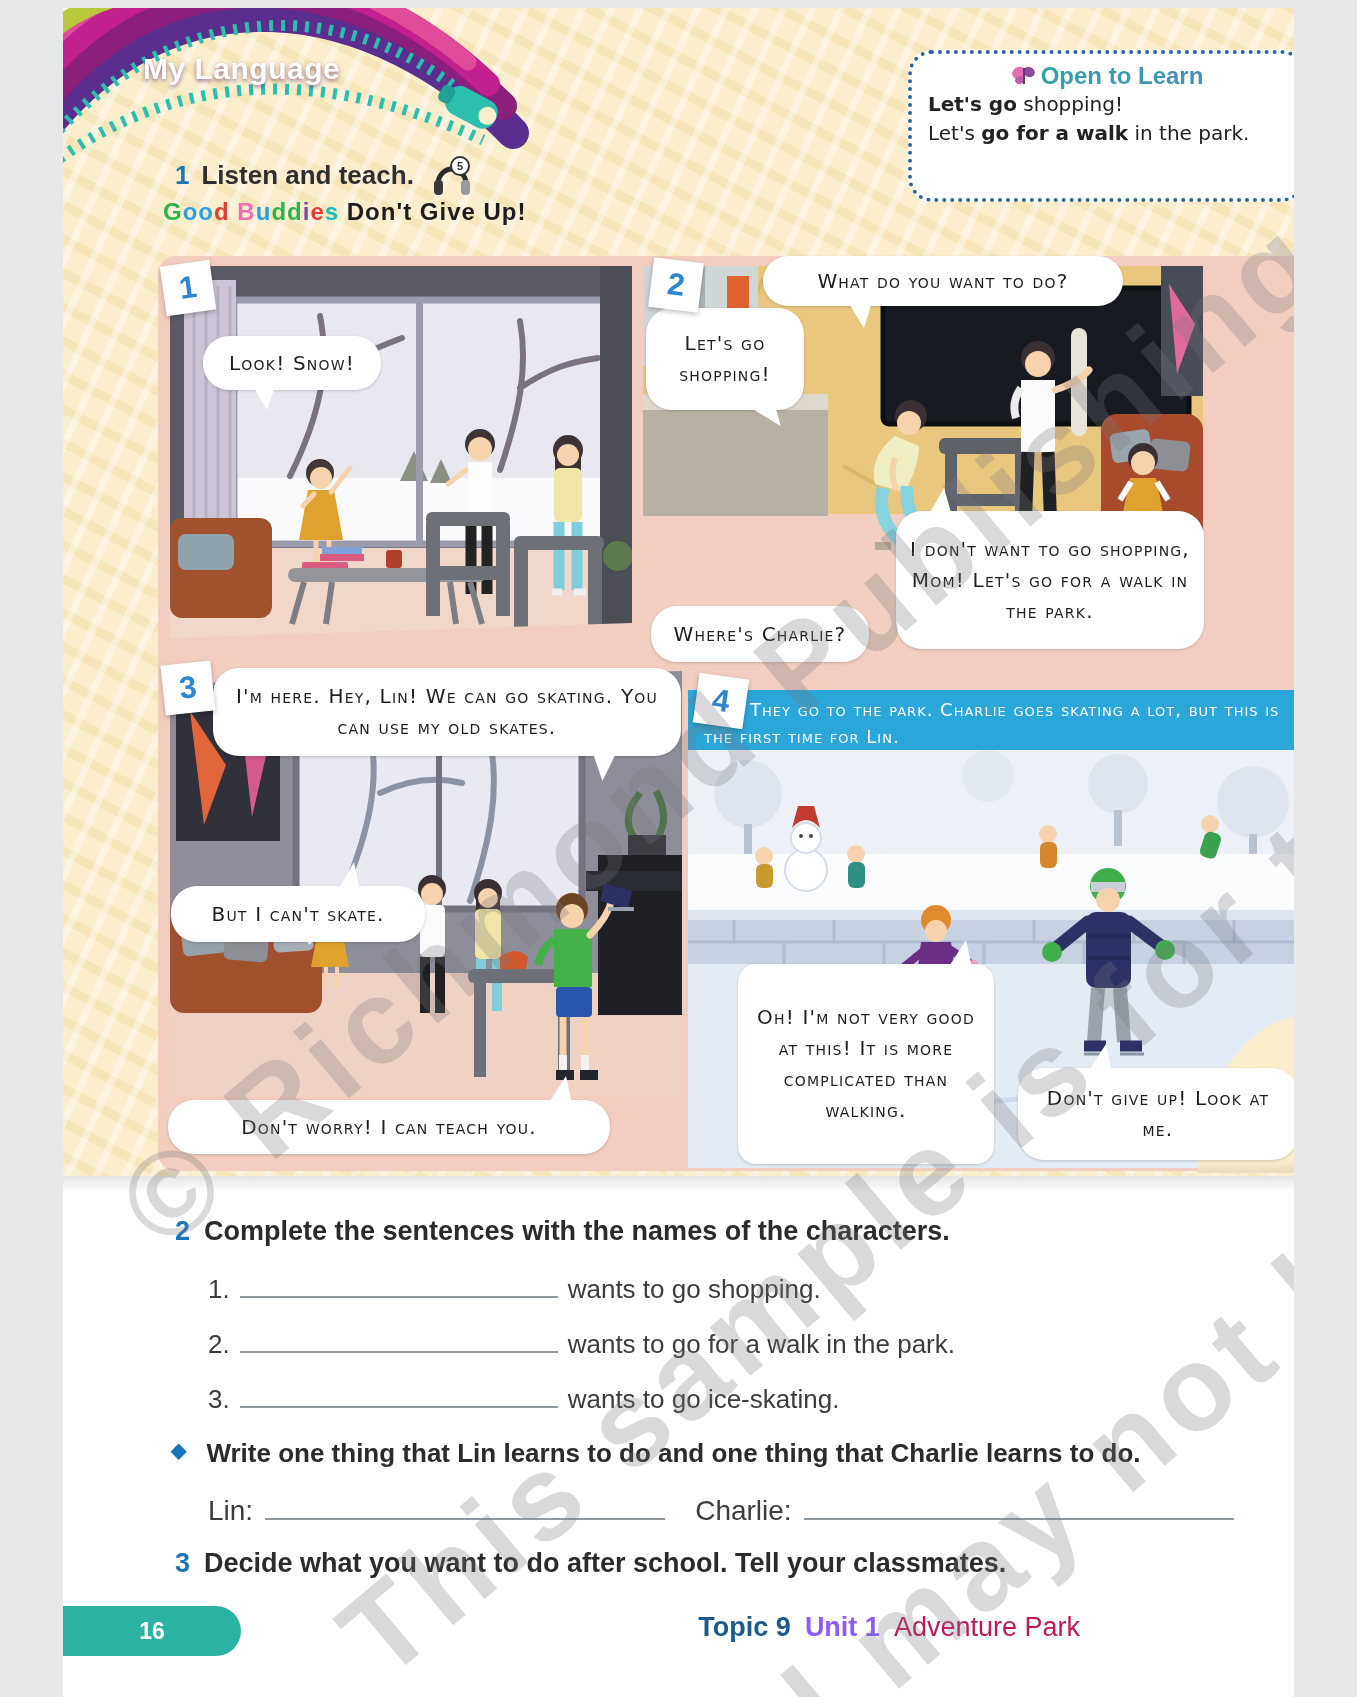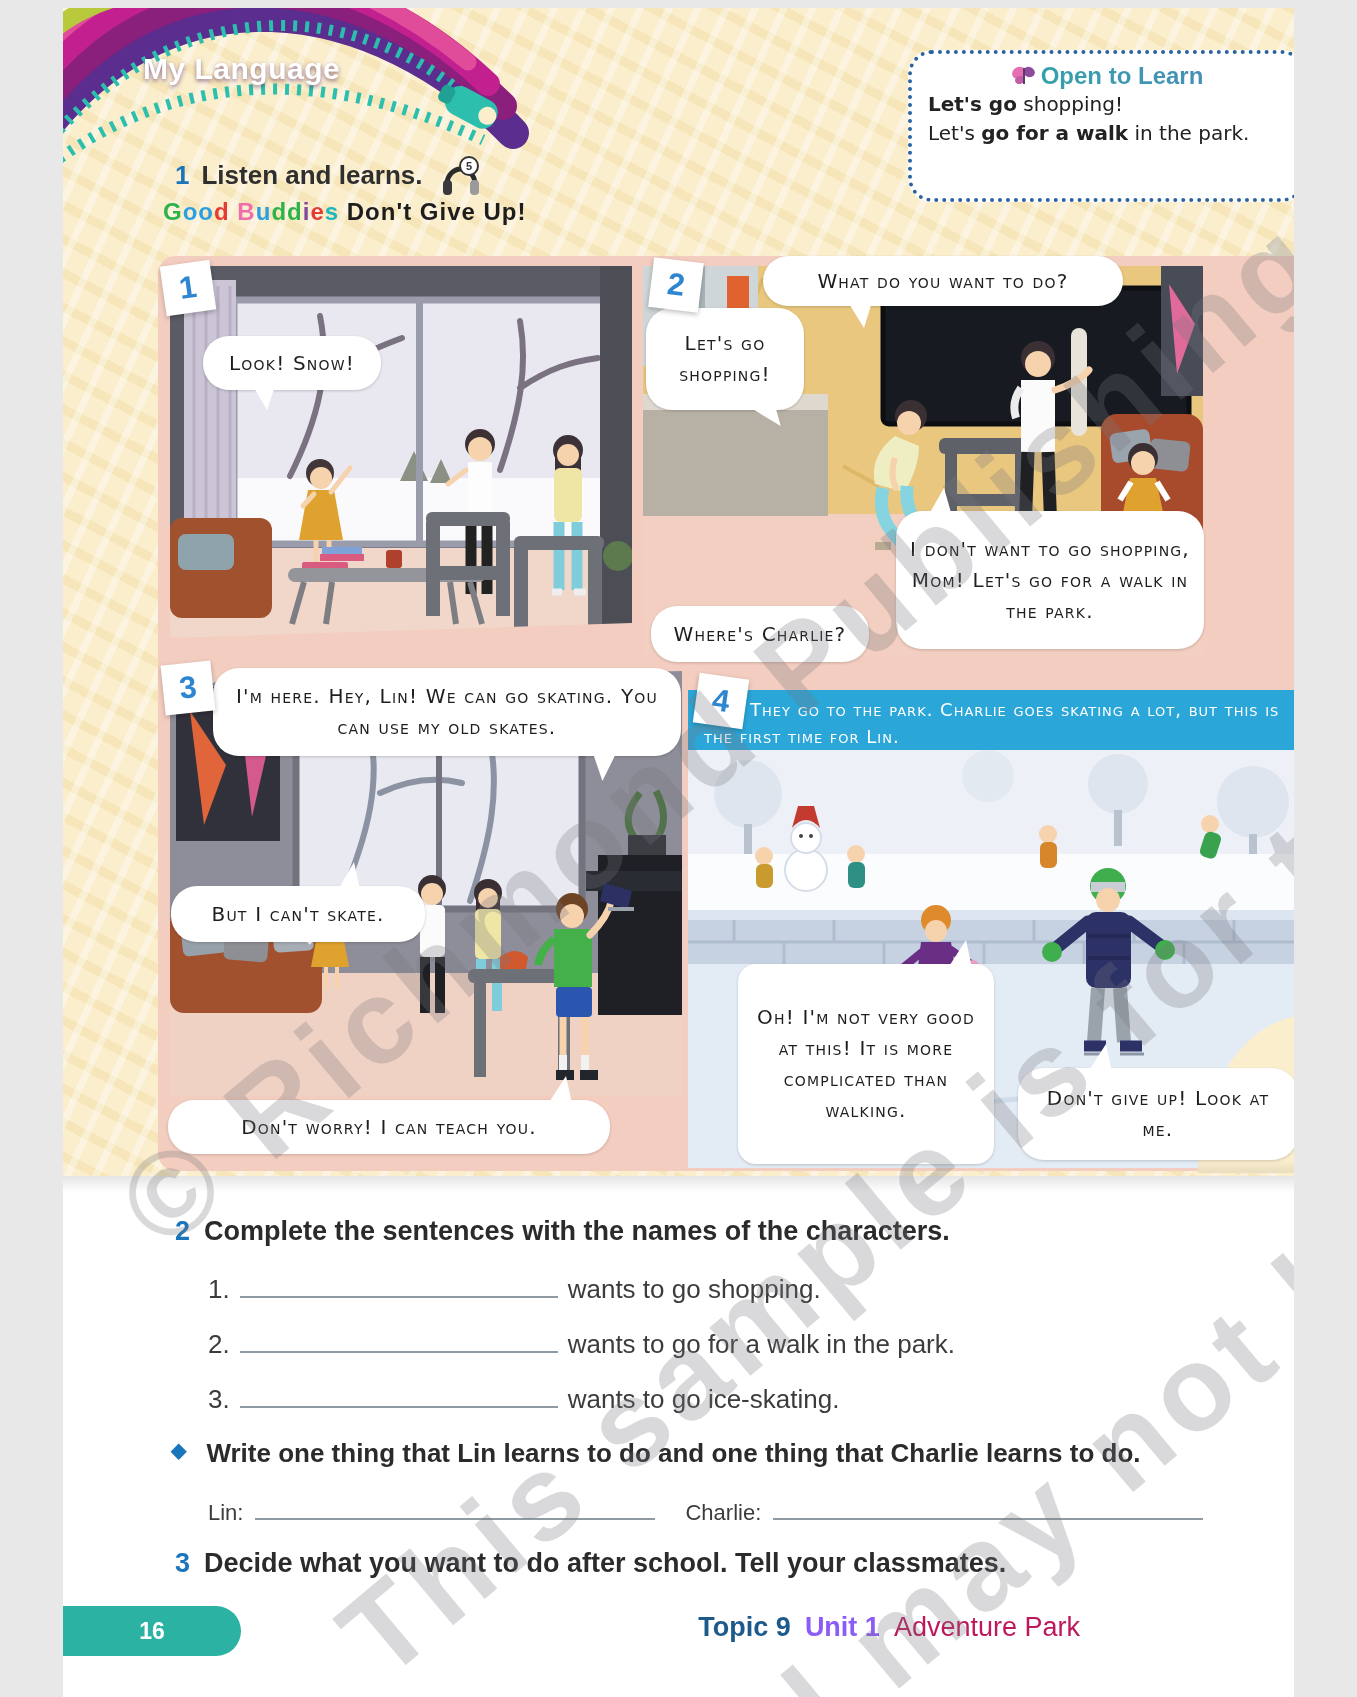--- a/index.html
+++ b/index.html
@@ -53,21 +53,21 @@
   .wm2{left:250px;top:1590px;}
   .wm3{left:545px;top:1780px;}
   
   .bottom{position:absolute;left:0;right:0;top:1168px;bottom:0;background:#fff;z-index:3;}
   .bottom::before{content:"";position:absolute;left:0;right:0;top:0;height:16px;
      background:linear-gradient(#cfcfcf,rgba(255,255,255,0));opacity:.55;}
   .ex-head{position:absolute;display:flex;gap:14px;font-size:27px;font-weight:bold;color:#2b2b2b;}
   .ex-item{position:absolute;left:145px;font-size:26px;color:#3c3c3c;display:flex;align-items:baseline;gap:10px;}
   .blank{display:inline-block;border-bottom:2px solid #8f9aa3;height:24px;}
   .bullet{color:#1b75bb;font-size:20px;margin-right:6px;}
-  .fill-row{position:absolute;left:145px;font-size:22px;color:#3c3c3c;display:flex;align-items:baseline;}
+  .fill-row{position:absolute;left:145px;font-size:28px;color:#3c3c3c;display:flex;align-items:baseline;}
   
   .pagenum-pill{position:absolute;left:0;top:1598px;width:178px;height:50px;background:#2cb2a2;
      border-radius:0 25px 25px 0;display:flex;align-items:center;justify-content:center;
      color:#fff;font-weight:bold;font-size:23px;z-index:4;}
   .footer-right{position:absolute;right:214px;top:1604px;font-size:27px;font-weight:bold;z-index:4;display:flex;gap:14px;}
   .ft-topic{color:#1d5a8c;}
   .ft-unit{color:#8b5cf6;}
   .ft-title{color:#be185d;font-weight:400;}
   
   .hp{position:relative;width:44px;height:42px;margin-left:4px;}
@@ -107,21 +107,21 @@
         </svg>
         <span>Open to Learn</span>
       </div>
     </div>
     <div class="otl-line"><b>Let's go</b><span> shopping!</span></div>
     <div class="otl-line"><span>Let's </span><b>go for a walk</b><span> in the park.</span></div>
   </div>
 
   <div class="act-row a1">
     <span class="act-num">1</span>
-    <span>Listen and learns.</span>
+    <span>Listen and teach.</span>
     <span class="hp">
       <svg viewBox="0 0 44 42">
         <path d="M8,30 a14,15 0 0 1 28,0" stroke="#2b2b2b" stroke-width="5" fill="none"></path>
         <rect x="4" y="26" width="9" height="15" rx="4" fill="#3a3a3a"></rect>
         <rect x="31" y="26" width="9" height="15" rx="4" fill="#9a9a9a"></rect>
         <circle cx="30" cy="12" r="9" fill="#fff" stroke="#333" stroke-width="2"></circle>
         <text x="30" y="16" font-size="11" text-anchor="middle" fill="#333" font-family="Liberation Sans">5</text>
       </svg>
     </span>
   </div>

